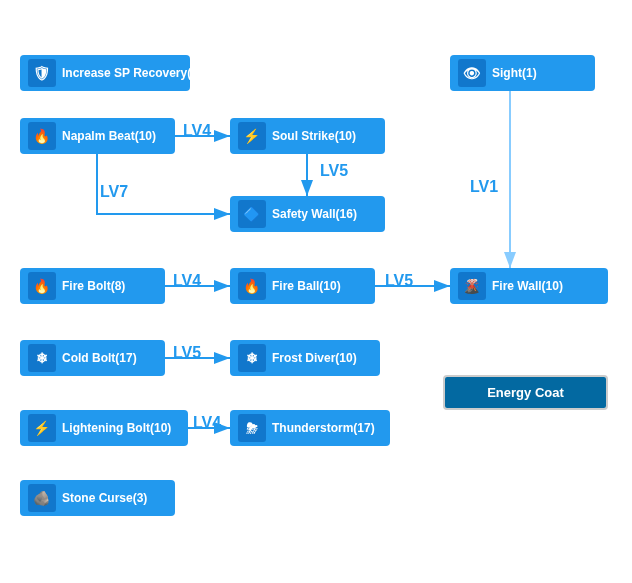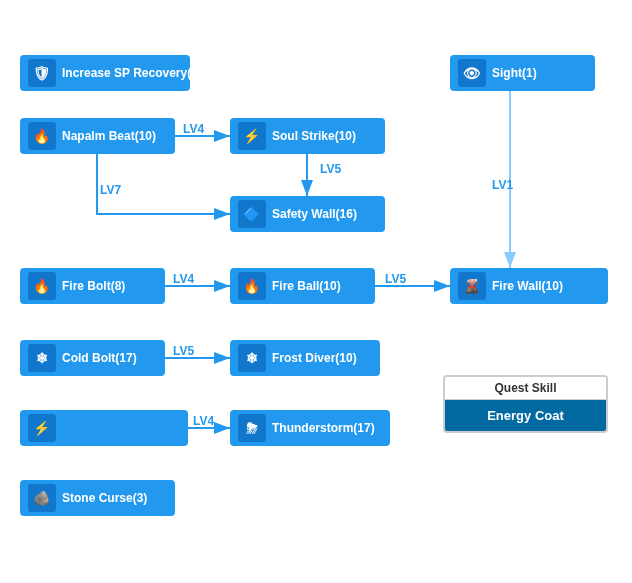--- a/index.html
+++ b/index.html
@@ -36,21 +36,21 @@
       border-radius: 3px;
       margin-right: 6px;
       display: flex;
       align-items: center;
       justify-content: center;
       font-size: 14px;
       flex-shrink: 0;
     }
     .lv-label {
       position: absolute;
-      font-size: 12px;
+      font-size: 16px;
       font-weight: bold;
       color: #2299ee;
     }
     svg.arrows {
       position: absolute;
       top: 0; left: 0;
       width: 632px;
       height: 583px;
       pointer-events: none;
     }
@@ -152,20 +152,21 @@
     <span>Cold Bolt(17)</span>
   </div>
 
   <div class="skill-box" style="left:230px;top:340px;width:150px;height:36px;">
     <div class="icon">❄</div>
     <span>Frost Diver(10)</span>
   </div>
 
   <div class="skill-box" style="left:20px;top:410px;width:168px;height:36px;">
     <div class="icon">⚡</div>
+    <span>Lightening Bolt(10)</span>
   </div>
 
   <div class="skill-box" style="left:230px;top:410px;width:160px;height:36px;">
     <div class="icon">⛈</div>
     <span>Thunderstorm(17)</span>
   </div>
 
   <div class="skill-box" style="left:20px;top:480px;width:155px;height:36px;">
     <div class="icon">🪨</div>
     <span>Stone Curse(3)</span>
@@ -176,20 +177,19 @@
     <span>Sight(1)</span>
   </div>
 
   <span class="lv-label" style="left:183px;top:122px;">LV4</span>
   <span class="lv-label" style="left:320px;top:162px;">LV5</span>
   <span class="lv-label" style="left:100px;top:183px;">LV7</span>
   <span class="lv-label" style="left:173px;top:272px;">LV4</span>
   <span class="lv-label" style="left:385px;top:272px;">LV5</span>
   <span class="lv-label" style="left:173px;top:344px;">LV5</span>
   <span class="lv-label" style="left:193px;top:414px;">LV4</span>
-  <span class="lv-label" style="left:492px;top:178px;">LV1</span>
+  <span class="lv-label" style="left:470px;top:178px;">LV1</span>
 
   <div class="quest-section" style="left:443px;top:375px;width:165px;">
-    <div class="quest-title">Quest Skill</div>
     <div class="quest-skill-btn">Energy Coat</div>
   </div>
 
 </div>
 
 </body></html>

